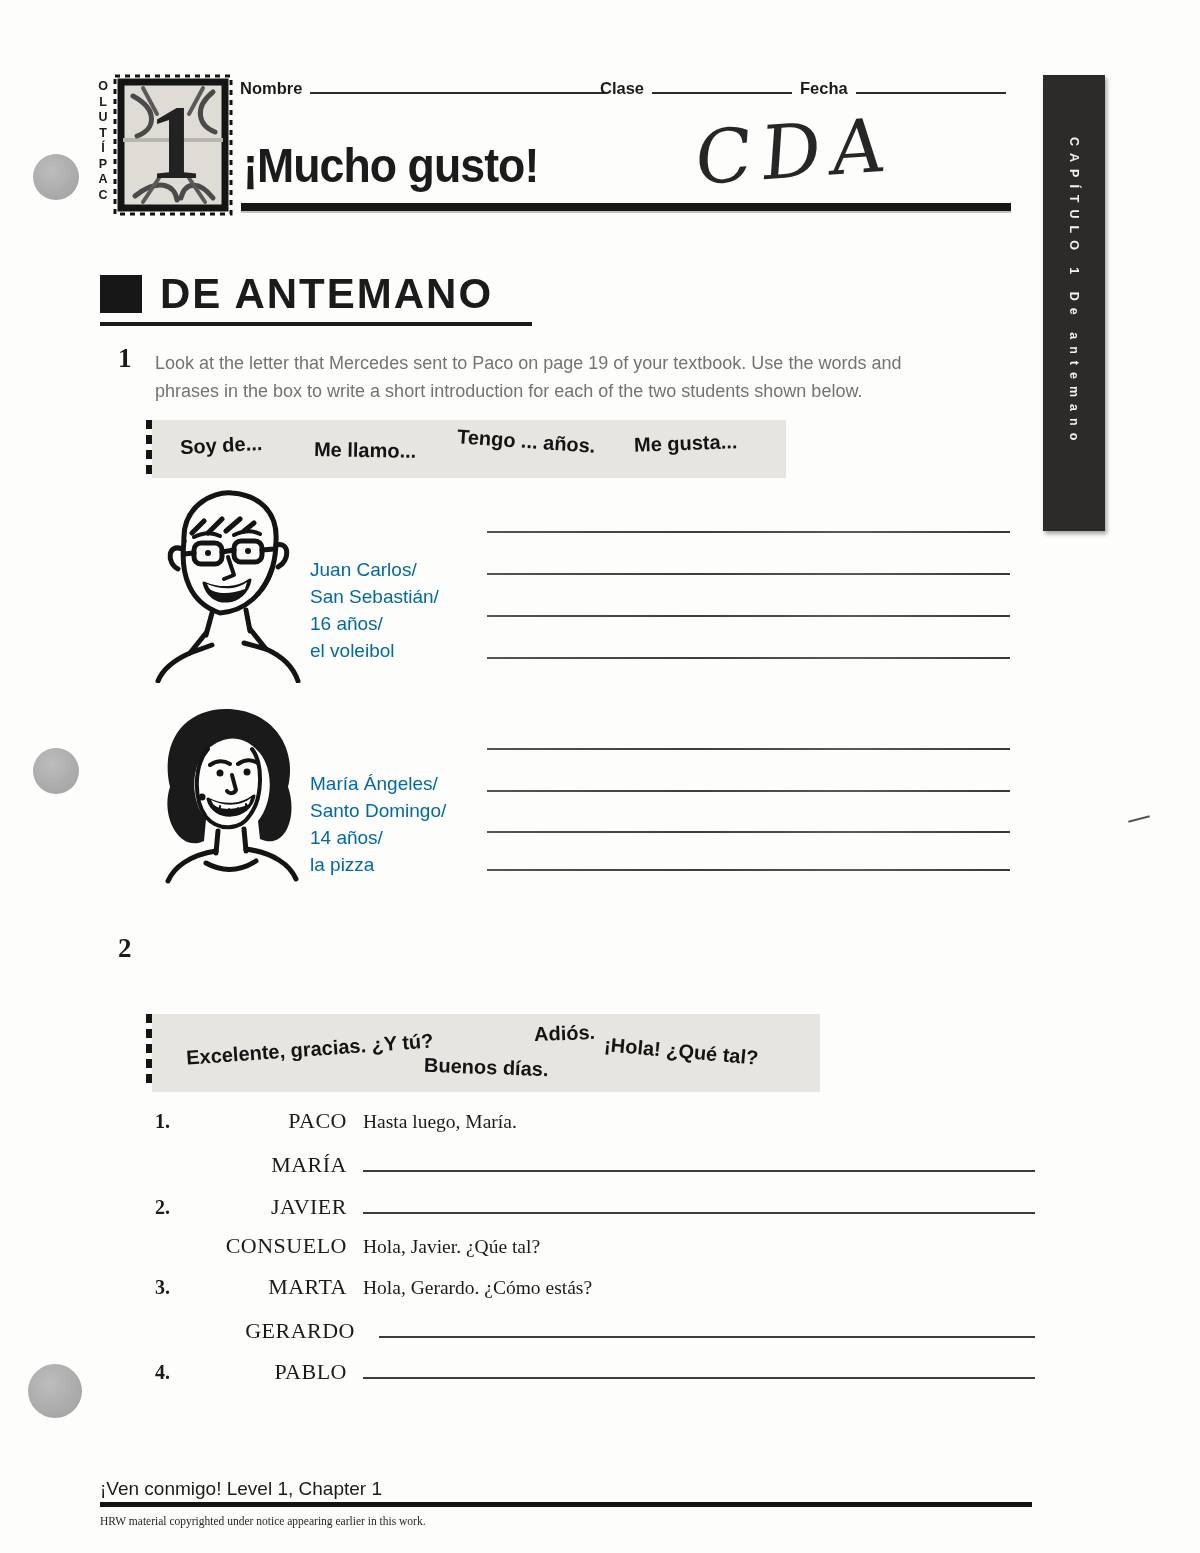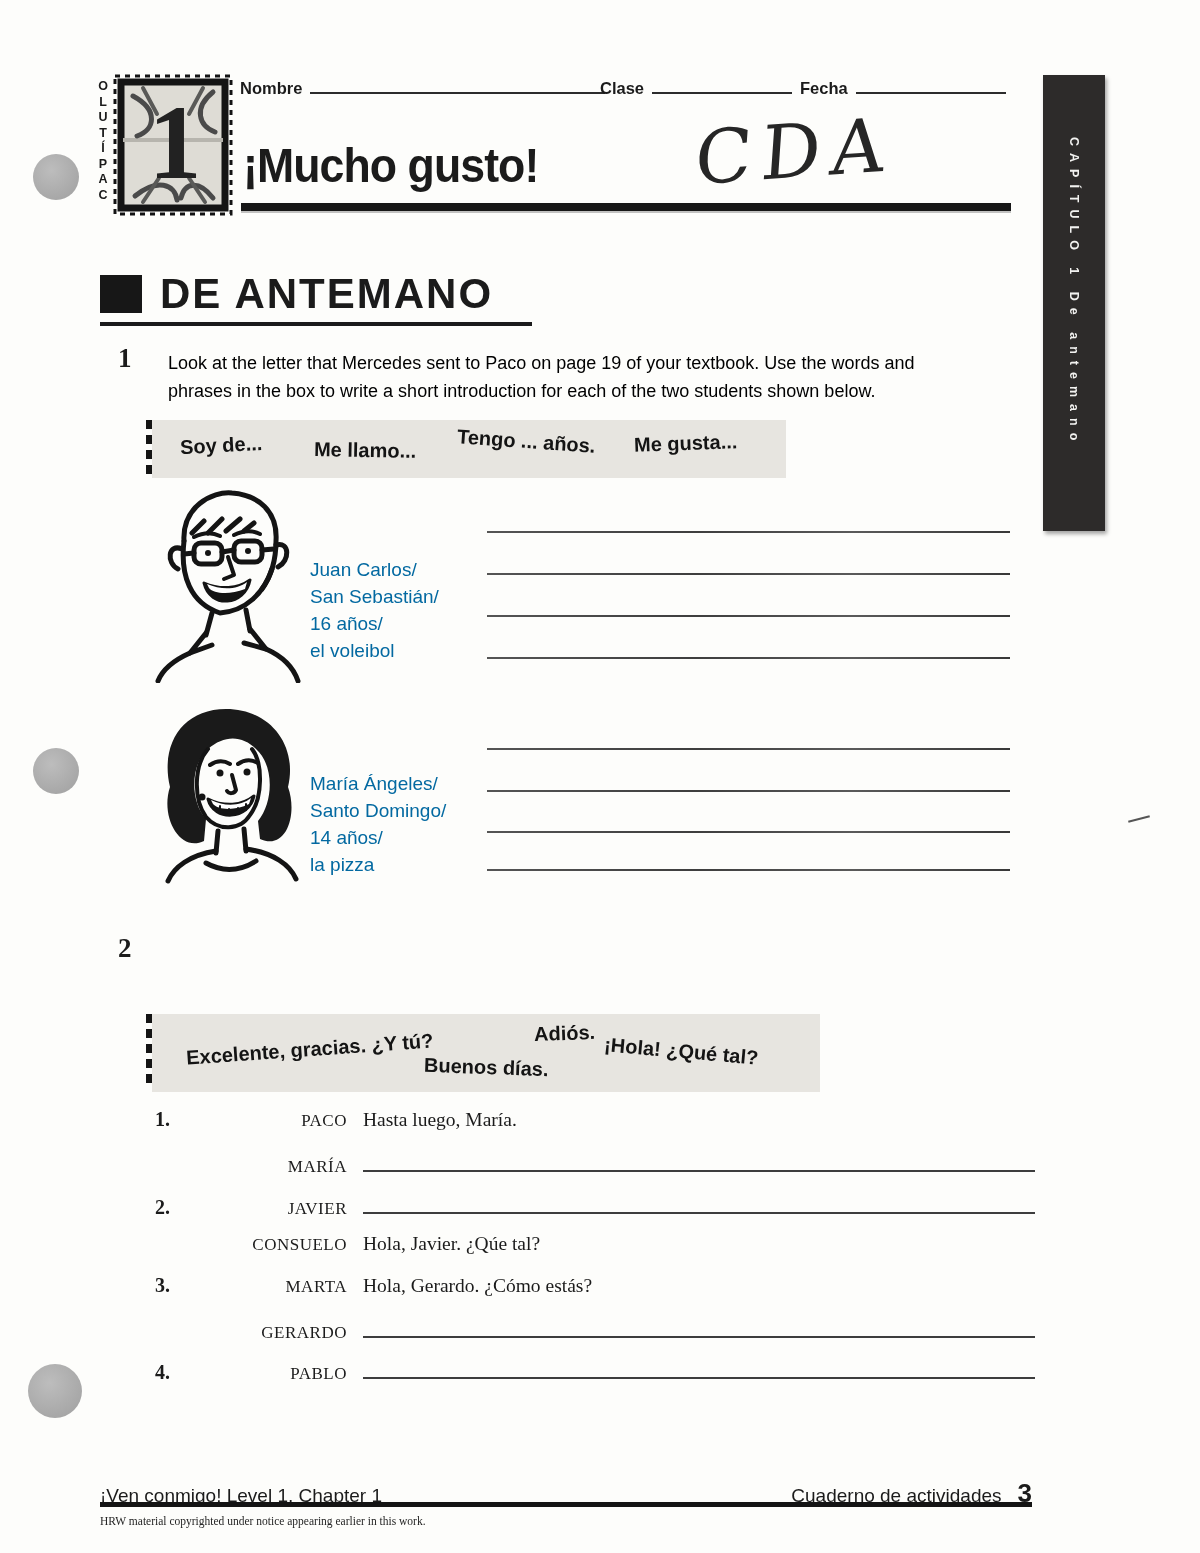--- a/index.html
+++ b/index.html
@@ -31,42 +31,42 @@
   .side-tab-text{writing-mode:vertical-rl;margin:62px auto 0;color:#f2f2f0;font-size:12.5px;
                  font-weight:bold;letter-spacing:7px;height:380px;}
   
   .section-head{position:absolute;left:100px;top:270px;display:flex;align-items:center;gap:18px;}
   .section-square{width:42px;height:38px;background:#171717;}
   .section-title{font-size:42px;font-weight:900;letter-spacing:2px;transform:scaleX(1.0);
                  font-family:"Liberation Sans",sans-serif;}
   .section-rule{position:absolute;left:100px;top:322px;width:432px;height:4px;background:#1b1b1b;}
   
   .act-num{position:absolute;font-family:"Liberation Serif",serif;font-weight:bold;font-size:27px;}
-  .act-text{position:absolute;font-size:18px;line-height:28px;color:#000000;width:850px;margin-left:13px;}
+  .act-text{position:absolute;font-size:18px;line-height:28px;color:#737373;width:850px;}
   .act-text span{display:block;}
   
   .word-box{position:absolute;background:#e7e5e0;}
   .wb1{left:152px;top:420px;width:634px;height:58px;}
   .wb2{left:152px;top:1014px;width:668px;height:78px;}
   .edge-squares{position:absolute;display:flex;flex-direction:column;gap:6px;}
   .es1{left:146px;top:420px;}
   .es2{left:146px;top:1014px;}
   .edge-squares i{width:9px;height:9px;background:#141414;display:block;}
   .phrase{position:absolute;font-weight:800;font-size:20px;white-space:nowrap;color:#141414;}
   
   .portrait{position:absolute;}
   .student-info{position:absolute;font-size:19px;line-height:27px;color:#0369a1;}
   .student-info span{display:block;}
   .write-line{position:absolute;left:487px;width:523px;height:2px;
               background:linear-gradient(90deg,#555 0%,#3e3e3e 40%,#5a5a5a 70%,#383838 100%);}
   
   .dlg-row{position:absolute;left:155px;width:880px;display:flex;align-items:baseline;
            font-family:"Liberation Serif",serif;}
   .dlg-num{width:42px;font-weight:bold;font-size:20px;}
-  .dlg-speaker{width:150px;text-align:right;font-size:17px;letter-spacing:.5px;}
+  .dlg-speaker{width:150px;text-align:right;font-size:22px;letter-spacing:.5px;}
   .dlg-text{margin-left:16px;font-size:19.5px;}
   .dlg-blank{flex:1;margin-left:16px;border-bottom:2px solid #3d3d3d;height:24px;}
   
   .footer-row{position:absolute;left:100px;top:1478px;width:932px;display:flex;
               justify-content:space-between;align-items:baseline;font-size:19px;}
   .footer-right{display:flex;align-items:baseline;gap:16px;}
   .footer-pagenum{font-size:26px;font-weight:bold;}
   .footer-rule{position:absolute;left:100px;top:1502px;width:932px;height:5px;background:#141414;}
   .footer-copy{position:absolute;left:100px;top:1515px;font-family:"Liberation Serif",serif;
                font-size:11.5px;color:#252525;}
@@ -245,34 +245,30 @@
   <div class="dlg-row" style="top:1233px;">
     <span class="dlg-num"></span>
     <span class="dlg-speaker">CONSUELO</span>
     <span class="dlg-text">Hola, Javier. ¿Qúe tal?</span>
   </div>
   <div class="dlg-row" style="top:1274px;">
     <span class="dlg-num">3.</span>
     <span class="dlg-speaker">MARTA</span>
     <span class="dlg-text">Hola, Gerardo. ¿Cómo estás?</span>
   </div>
-  <div class="dlg-row" style="top:1312px;">
+  <div class="dlg-row" style="top:1312px;gap:8px;">
     <span class="dlg-num"></span>
     <span class="dlg-speaker">GERARDO</span>
     <span class="dlg-blank"></span>
   </div>
   <div class="dlg-row" style="top:1353px;">
     <span class="dlg-num">4.</span>
     <span class="dlg-speaker">PABLO</span>
     <span class="dlg-blank"></span>
   </div>
 
   <div class="footer-row">
     <span>¡Ven conmigo! Level 1, Chapter 1</span>
-    <span class="footer-right">
-      <span>Cuaderno de actividades</span>
-      <span class="footer-pagenum">3</span>
-    </span>
   </div>
   <div class="footer-rule"></div>
   <div class="footer-copy">HRW material copyrighted under notice appearing earlier in this work.</div>
 
 </div>
 
 </body></html>

